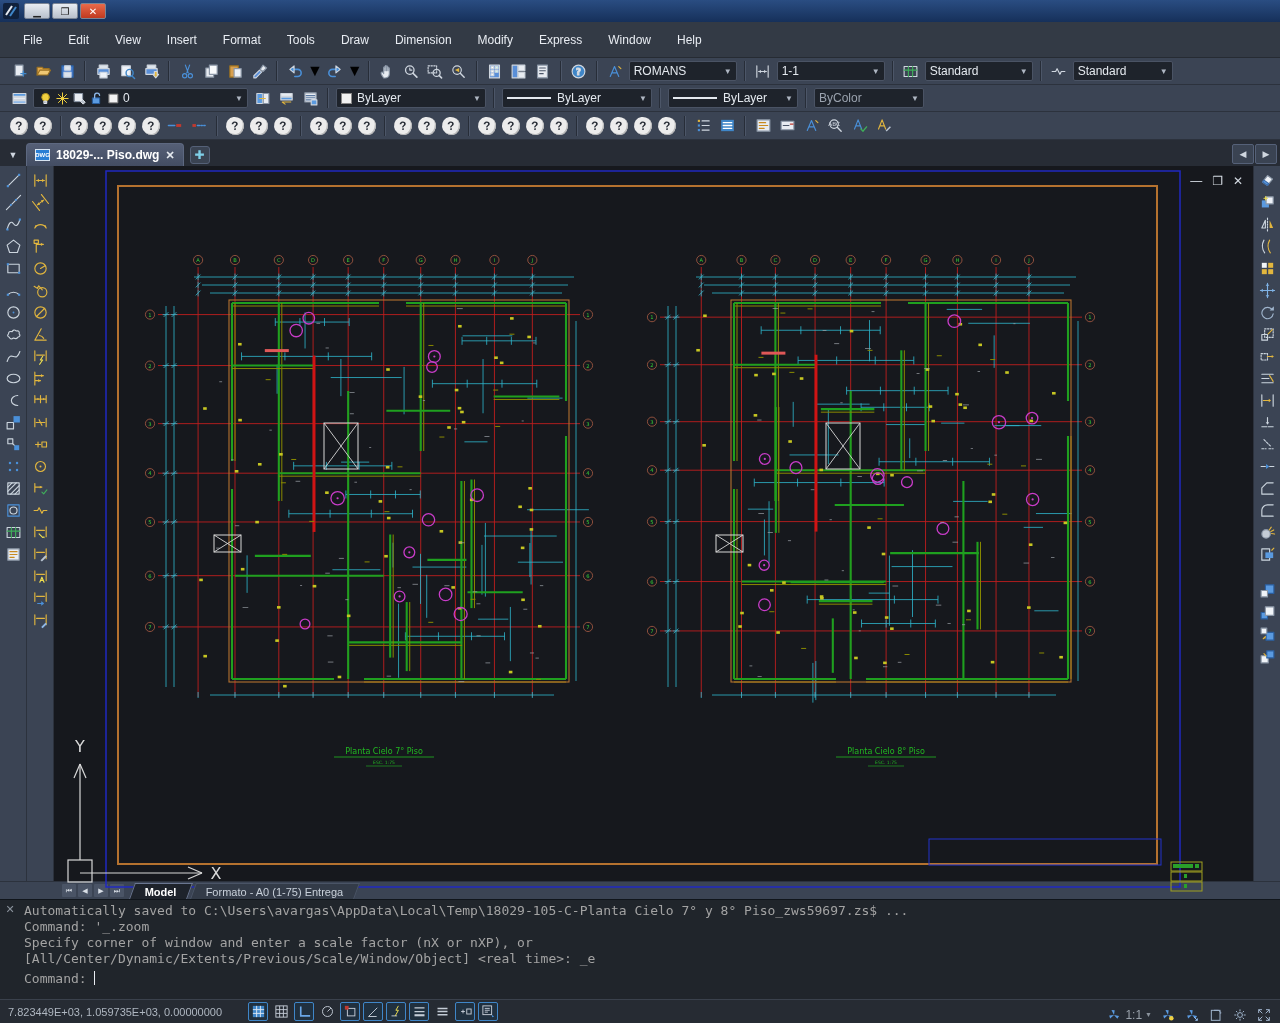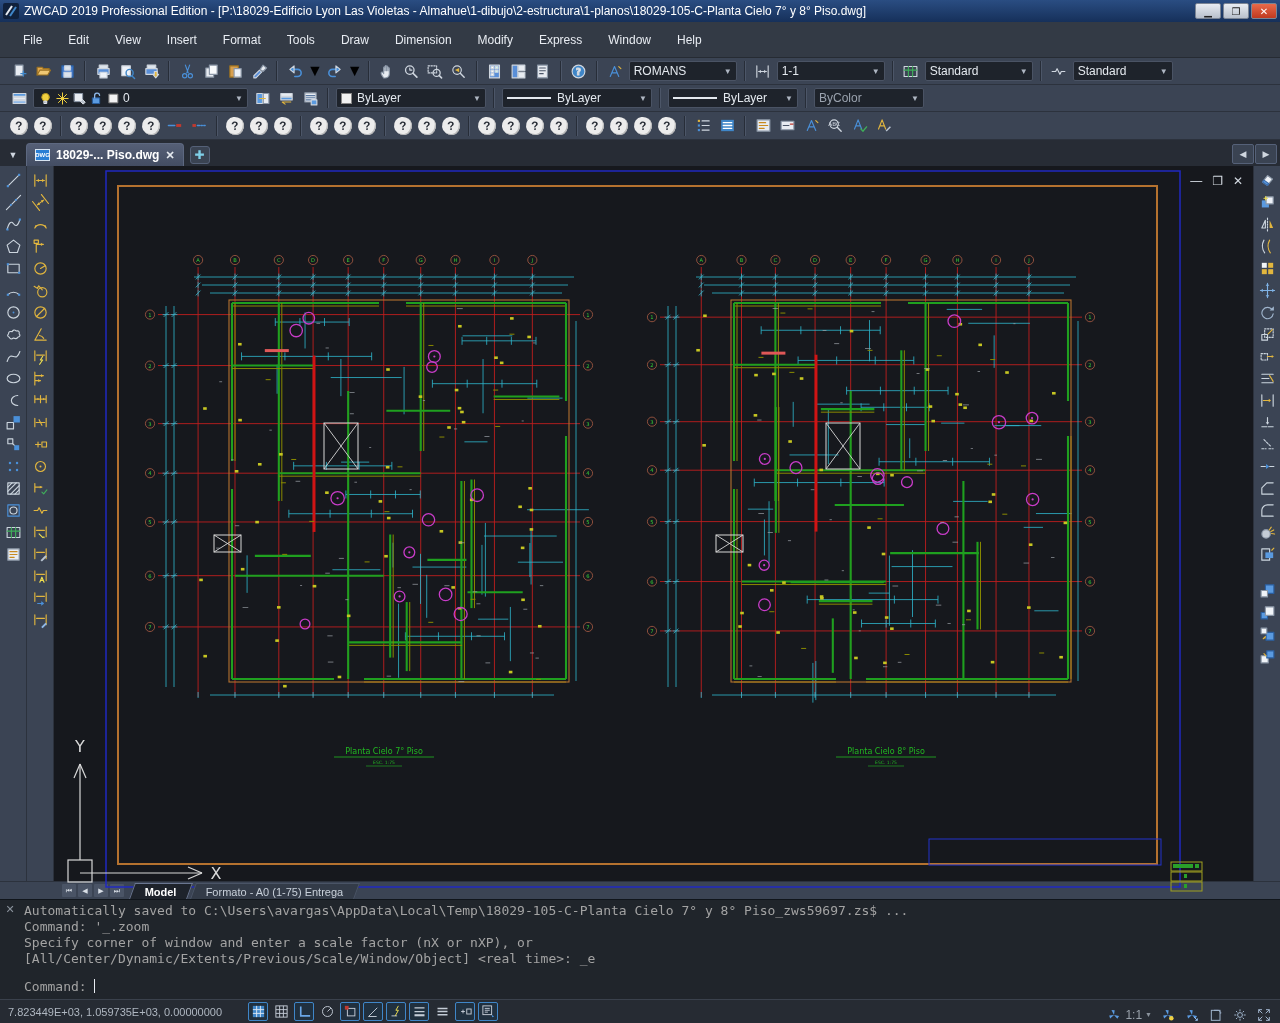--- a/index.html
+++ b/index.html
@@ -65,21 +65,21 @@
   .ltnav span{width:14px;height:13px;background:#4a5466;color:#d8dee6;font-size:7px;display:flex;align-items:center;justify-content:center;border-radius:1px;}
   .ltab{height:16px;padding:0 12px;display:flex;align-items:center;font-size:11px;color:#c8d0da;background:#333b48;transform:skewX(-20deg);margin-right:3px;border:1px solid #4a5466;border-bottom:none;}
   .ltab>span{transform:skewX(20deg);white-space:nowrap;}
   .ltab.active{background:#1e232b;color:#fff;font-weight:bold;border-color:#6a7690;}
 
   
   .cmd{height:100px;background:#20252b;display:flex;flex:0 0 auto;border-top:1px solid #10151b;}
   .cmd-gutter{width:20px;padding-top:3px;display:flex;justify-content:center;color:#8a929c;font-size:11px;}
   .cmd-body{flex:1;padding:3px 4px 0 4px;font-family:"DejaVu Sans Mono",monospace;font-size:13px;line-height:16px;color:#a3a3a3;white-space:pre;overflow:hidden;}
   .cmd-line{height:16px;}
-  .cmd-prompt{height:16px;margin-top:12px;display:flex;}
+  .cmd-prompt{height:16px;margin-top:4px;display:flex;}
   .caret{display:inline-block;width:1px;height:14px;background:#e8ecf2;margin-left:7px;animation:blink 1s steps(1) infinite;}
   @keyframes blink{50%{opacity:0;}}
 
   
   .statusbar{height:24px;background:#262b33;display:flex;align-items:center;padding:0 8px;flex:0 0 auto;border-top:1px solid #3a414c;}
   .coords{color:#aeb6c0;font-size:11px;width:240px;white-space:nowrap;}
   .stgroup{display:flex;gap:3px;align-items:center;}
   .stbtn{width:20px;height:19px;display:flex;align-items:center;justify-content:center;border-radius:2px;border:1px solid transparent;color:#c4ccd6;}
   .stbtn svg{width:15px;height:15px;}
   .stbtn.active{border-color:#3f86c8;background:#20303f;}
@@ -95,21 +95,20 @@
 <div id="app">
 
   <div class="titlebar">
     <span class="app-icon">
       <svg viewBox="0 0 16 16">
           <rect width="16" height="16" rx="2" fill="#10213c"></rect>
           <path d="M3 12L9 3" stroke="#e8ecf2" stroke-width="2"></path>
           <path d="M7 13L13 4" stroke="#3f86c8" stroke-width="2"></path>
         </svg>
     </span>
-    <span class="title">ZWCAD 2019 Professional Edition - [P:\18029-Edificio Lyon Las Violetas - Almahue\1-dibujo\2-estructura\1-planos\18029-105-C-Planta Cielo 7° y 8° Piso.dwg]</span>
     <span class="winbtns">
       <span class="winbtn">▁</span>
       <span class="winbtn">❐</span>
       <span class="winbtn close">✕</span>
     </span>
   </div>
 
   <nav class="menubar" id="menubar">
       <span class="menuitem">File</span>
       <span class="menuitem">Edit</span>

